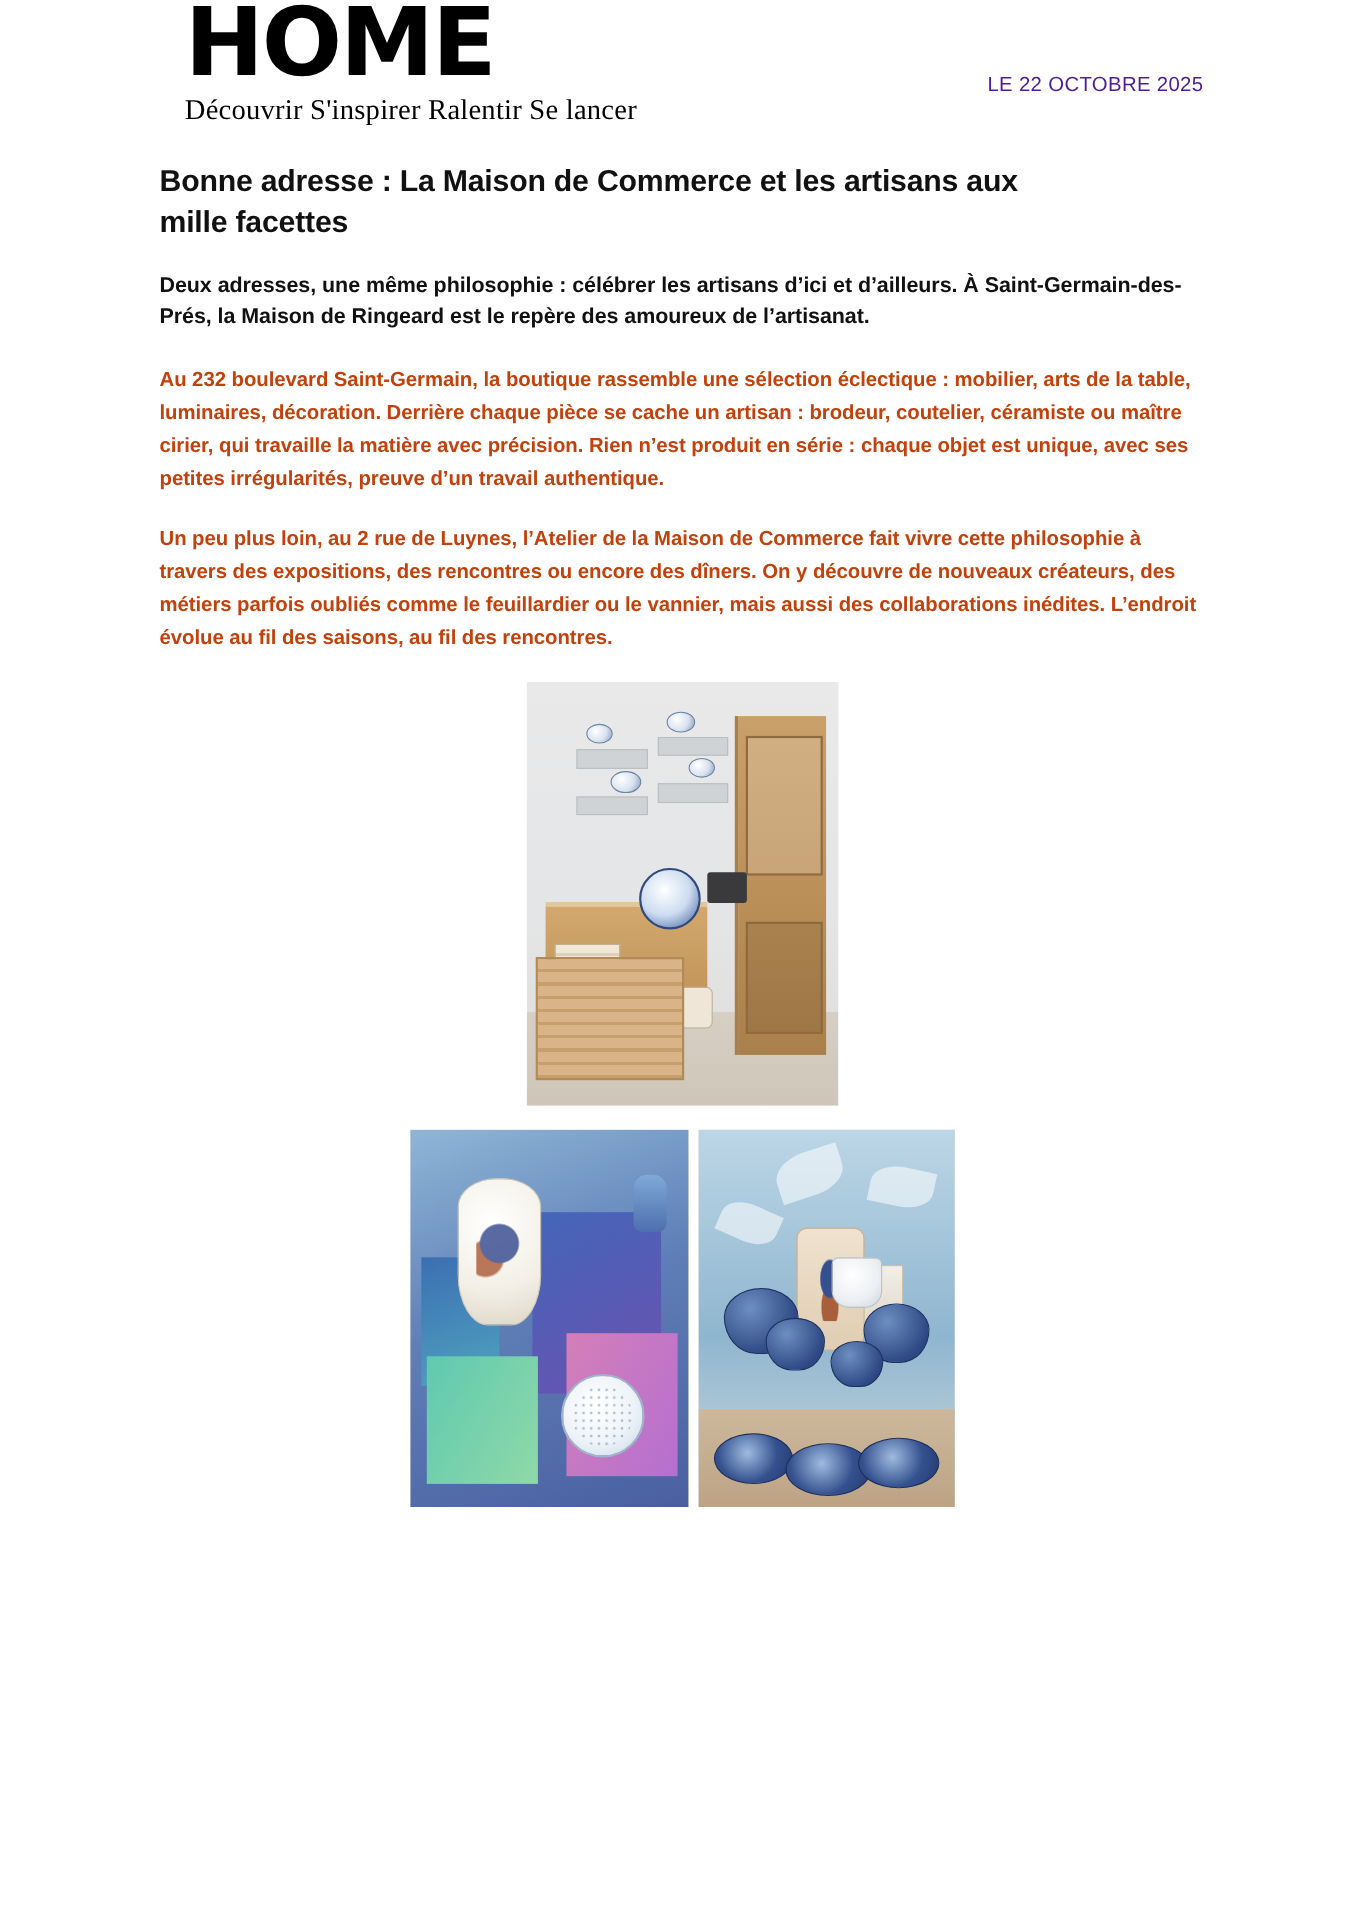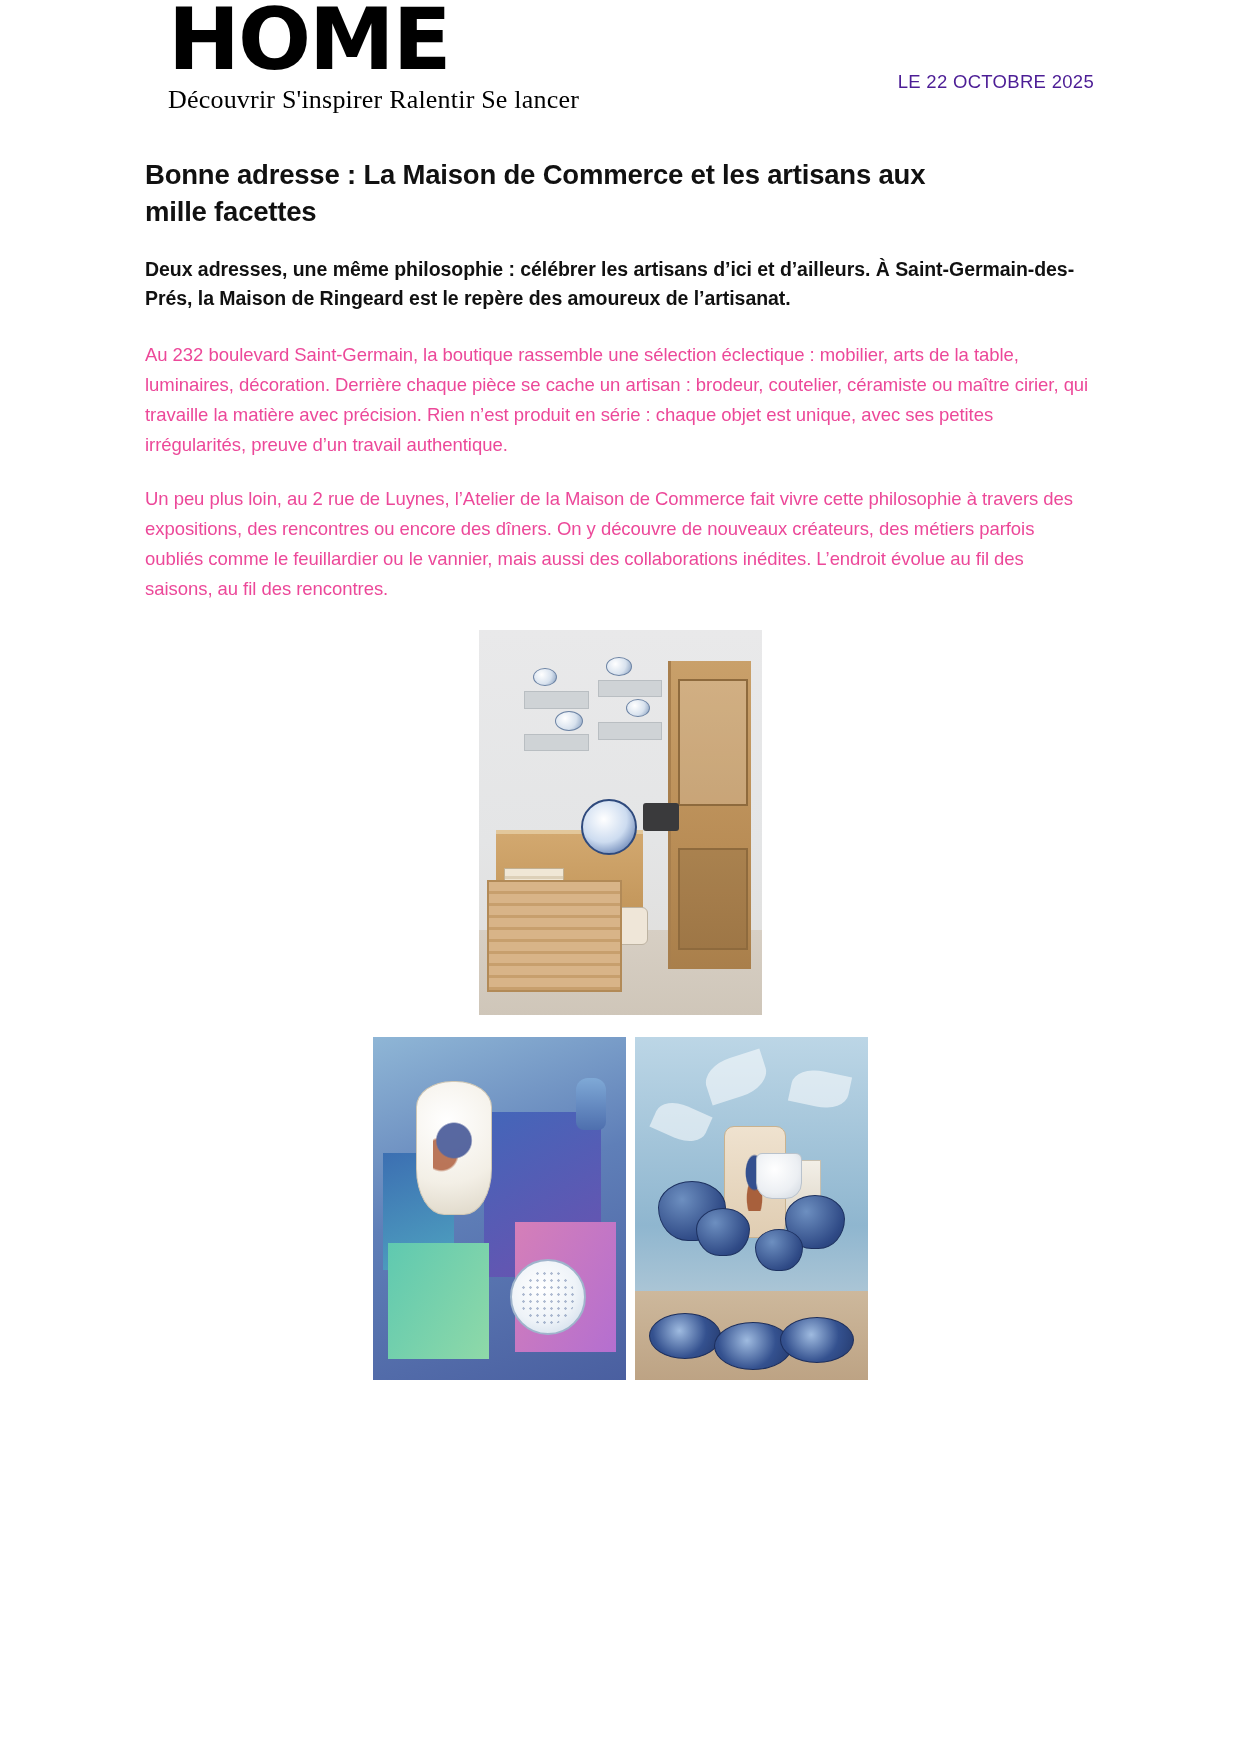--- a/index.html
+++ b/index.html
@@ -40,21 +40,21 @@
     line-height: 0.92;
     letter-spacing: -2px;
     color: #000000;
     margin: 0;
   }
   .logo-tagline {
     font-family: "Liberation Serif", serif;
     font-size: 26px;
     letter-spacing: 0.2px;
     color: #000000;
-    margin: 6px 0 16px 0;
+    margin: 6px 0 6px 0;
     white-space: nowrap;
   }
   .issue-date {
     font-size: 18.5px;
     color: #4c1d95;
     letter-spacing: 0.3px;
     padding-top: 32px;
     padding-right: 2px;
   }
 
@@ -88,22 +88,23 @@
     font-weight: bold;
     line-height: 1.52;
     margin: 0 0 26px 0;
     color: #111111;
     letter-spacing: -0.05px;
   }
   p.body {
     font-size: 18.5px;
     line-height: 1.62;
     margin: 0 0 24px 0;
-    color: #ec4899;
+    color: #c2410c;
     letter-spacing: -0.05px;
+    font-weight: bold;
   }
 
   
   .figure-single {
     margin: 26px 0 0 0;
     display: flex;
     justify-content: center;
   }
   .photo {
     position: relative;

